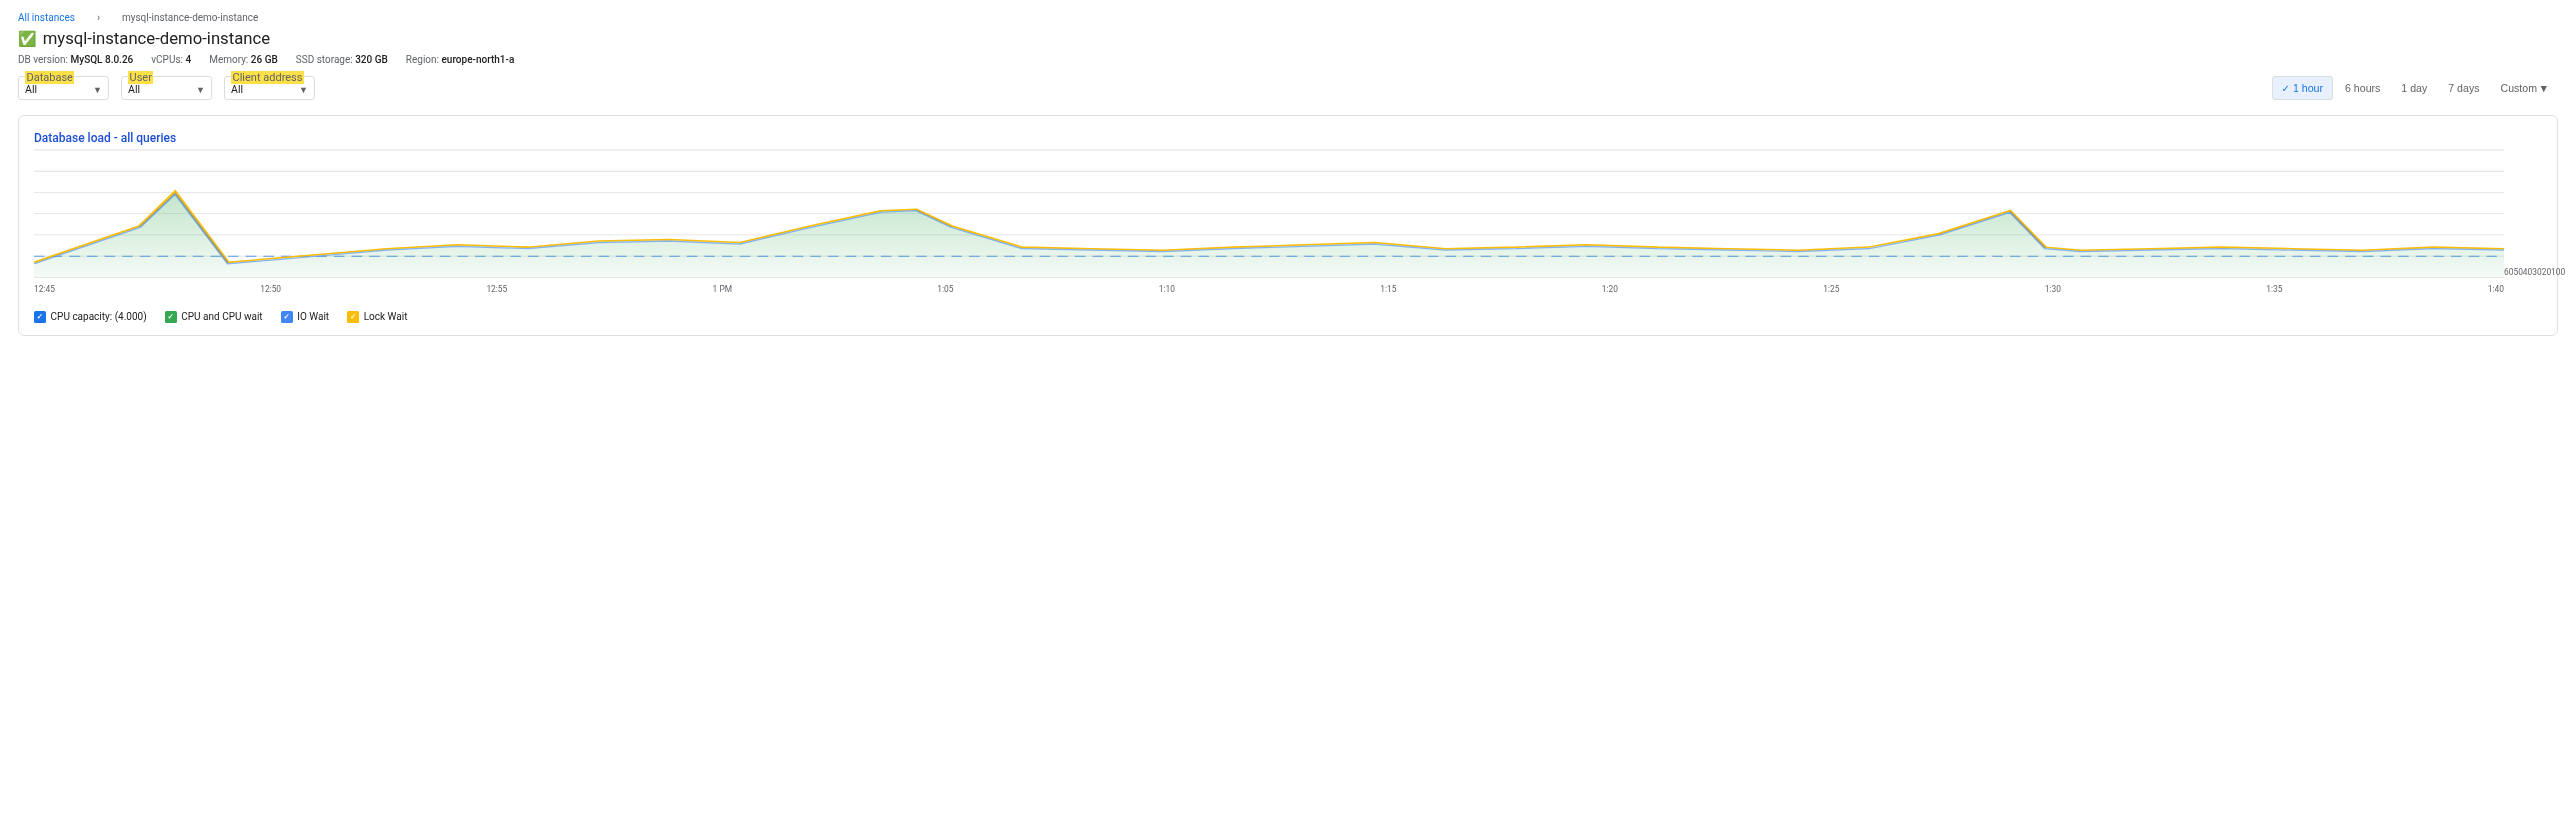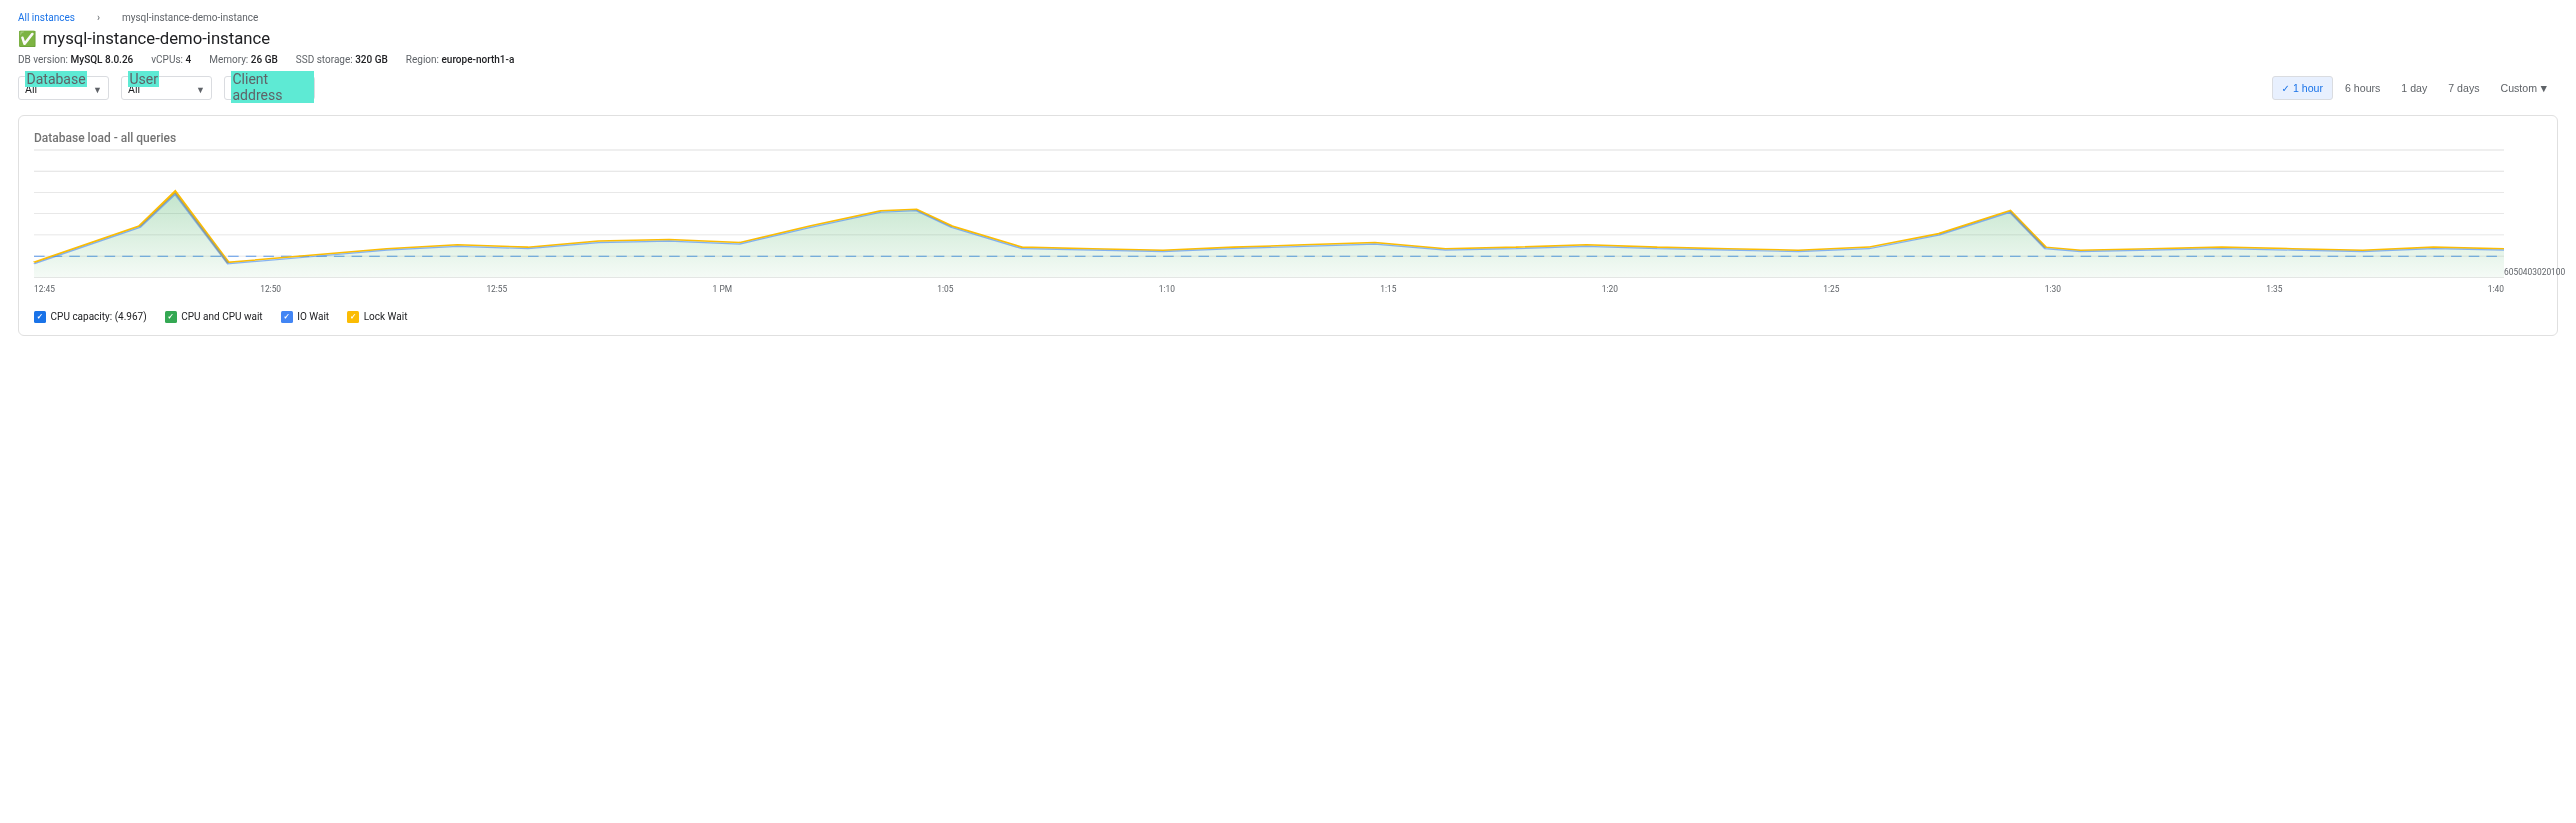--- a/index.html
+++ b/index.html
@@ -8,30 +8,30 @@
     .breadcrumb { display: flex; align-items: center; gap: 22px; font-size: 10px; color: #5f6368; margin-bottom: 6px; }
     .breadcrumb a { color: #1a73e8; text-decoration: none; }
     .instance-header { display: flex; align-items: center; gap: 6px; margin-bottom: 6px; }
     .instance-header h1 { font-size: 16.7px; font-weight: 400; color: #202124; }
     .check-icon { color: #1e8e3e; font-size: 15px; }
     .instance-meta { display: flex; gap: 18px; font-size: 10px; color: #5f6368; margin-bottom: 11px; }
     .instance-meta span strong { color: #202124; font-weight: 500; }
     .filters-row { display: flex; align-items: center; justify-content: space-between; margin-bottom: 15px; }
     .filters-left { display: flex; gap: 12px; }
     .filter-group { position: relative; border: 0.8px solid #dadce0; border-radius: 3px; padding: 3px 6px; min-width: 91px; }
-    .filter-label { font-size: 14px; color: #5f6368; position: absolute; top: -6px; left: 6px; background: #5eead4; padding: 0 1.5px; }
+    .filter-label { font-size: 11px; color: #5f6368; position: absolute; top: -6px; left: 6px; background: #fde047; padding: 0 1.5px; }
     .filter-select { display: flex; align-items: center; justify-content: space-between; cursor: pointer; padding-top: 3px; font-size: 10.6px; color: #202124; }
     .filter-select .arrow { color: #5f6368; font-size: 9px; }
     .time-range-buttons { display: flex; align-items: center; gap: 3px; }
     .time-btn { background: none; border: none; cursor: pointer; padding: 4.6px 9px; font-size: 10.6px; color: #5f6368; border-radius: 3px; }
     .time-btn.active { background: #e8f0fe; color: #1a73e8; border: 0.8px solid #dadce0; display: flex; align-items: center; gap: 3px; }
     .time-btn.active .check { color: #1a73e8; font-size: 10px; }
     .time-btn.custom { display: flex; align-items: center; gap: 1.5px; }
     .chart-section { background: #fff; border: 0.8px solid #e0e0e0; border-radius: 6px; padding: 15px 15px 12px 15px; }
-    .chart-title { font-size: 12px; font-weight: 500; color: #737373; margin-bottom: 4.6px; }
+    .chart-title { font-size: 12px; font-weight: 500; color: #1d4ed8; margin-bottom: 4.6px; }
     .chart-desc { font-size: 10px; color: #5f6368; margin-bottom: 15px; }
     .chart-desc a { color: #1a73e8; text-decoration: none; }
     .chart-container { position: relative; width: 100%; height: 152px; }
     .chart-area { position: absolute; left: 0; right: 38px; top: 0; bottom: 23px; }
     .chart-y-axis { position: absolute; right: 0; top: 0; bottom: 23px; width: 38px; display: flex; justify-content: space-between; align-items: flex-end; font-size: 8.4px; color: #5f6368; padding-bottom: 1.5px; }
     .chart-x-axis { position: absolute; left: 0; right: 38px; bottom: 0; height: 18px; display: flex; justify-content: space-between; align-items: flex-start; font-size: 8.4px; color: #5f6368; gap: 12px; }
     svg.chart-svg { width: 100%; height: 100%; overflow: visible; }
     .legend { display: flex; gap: 18px; margin-top: 9px; flex-wrap: wrap; }
     .legend-item { display: flex; align-items: center; gap: 4.6px; font-size: 10px; color: #202124; }
     .legend-box { width: 12px; height: 12px; border-radius: 1.5px; display: flex; align-items: center; justify-content: center; }
@@ -295,21 +295,21 @@
         <span>1:35</span>
         <span>1:40</span>
       </div>
     </div>
 
     <div class="legend">
       <div class="legend-item">
         <div class="legend-box" style="background:#1a73e8;">
           <span class="legend-check">✓</span>
         </div>
-        <span>CPU capacity: (4.967)</span>
+        <span>CPU capacity: (4.000)</span>
       </div>
       <div class="legend-item">
         <div class="legend-box" style="background:#34a853;">
           <span class="legend-check">✓</span>
         </div>
         <span>CPU and CPU wait</span>
       </div>
       <div class="legend-item">
         <div class="legend-box" style="background:#4285f4;">
           <span class="legend-check">✓</span>

